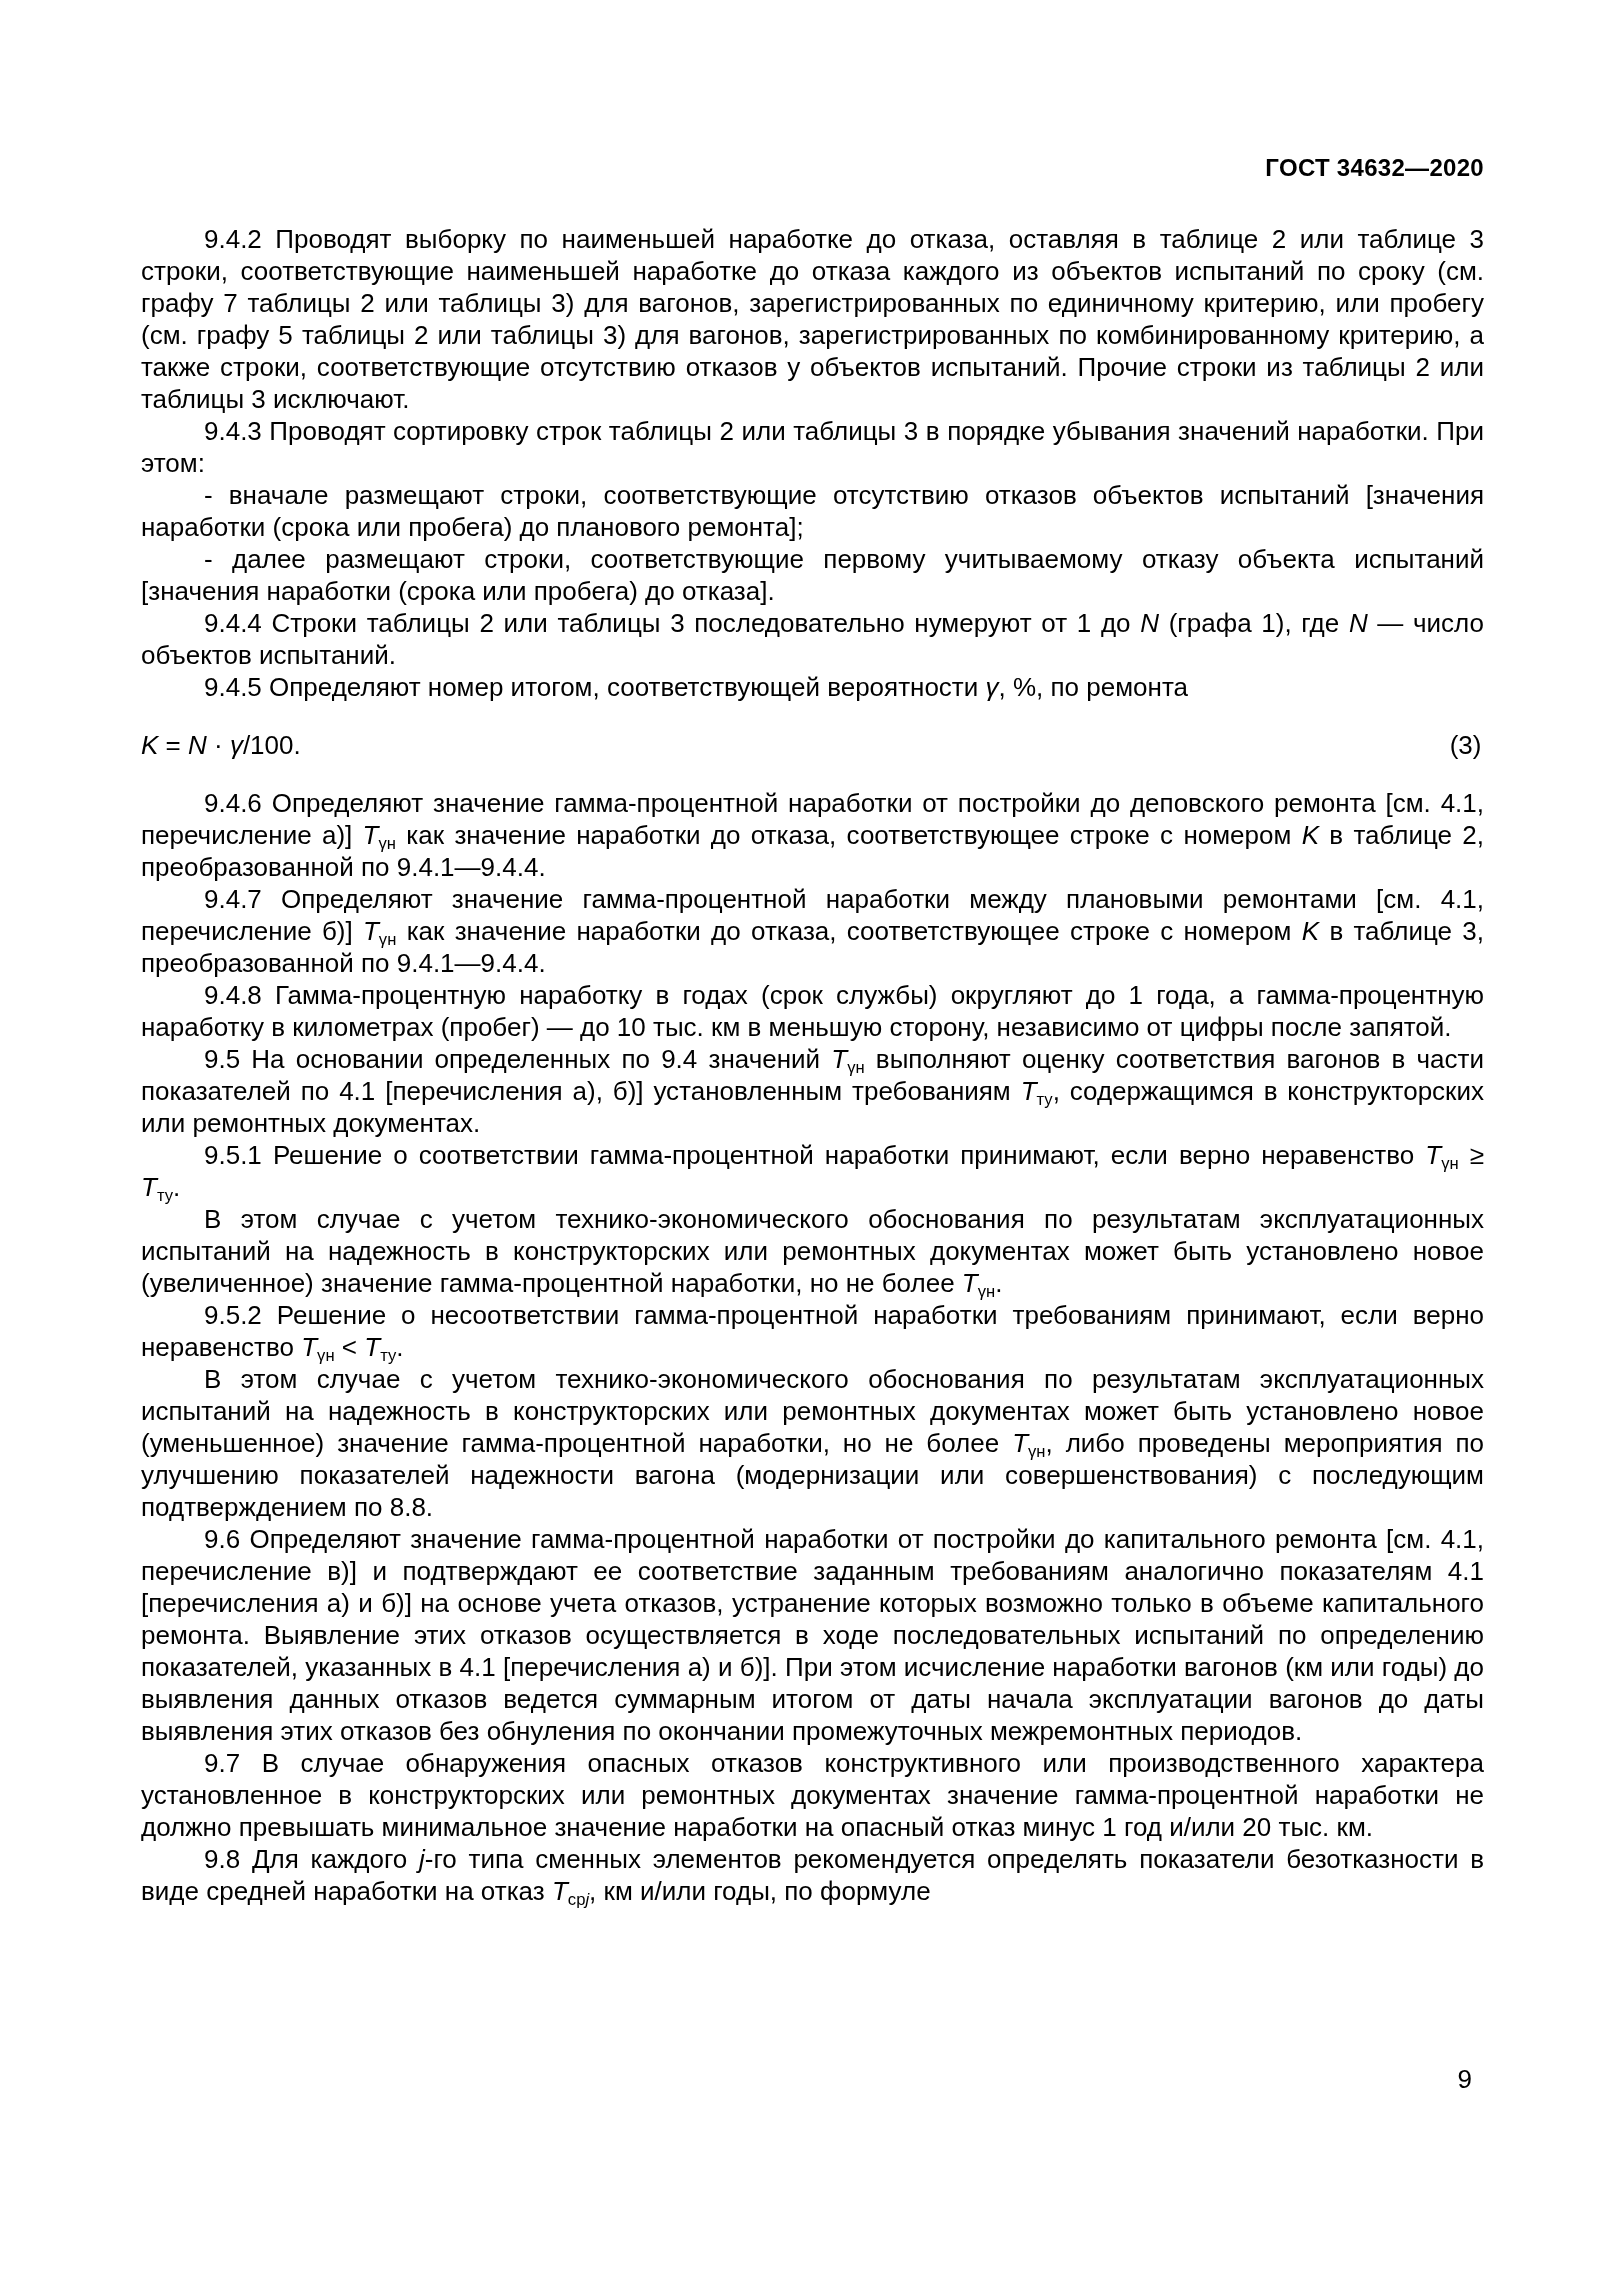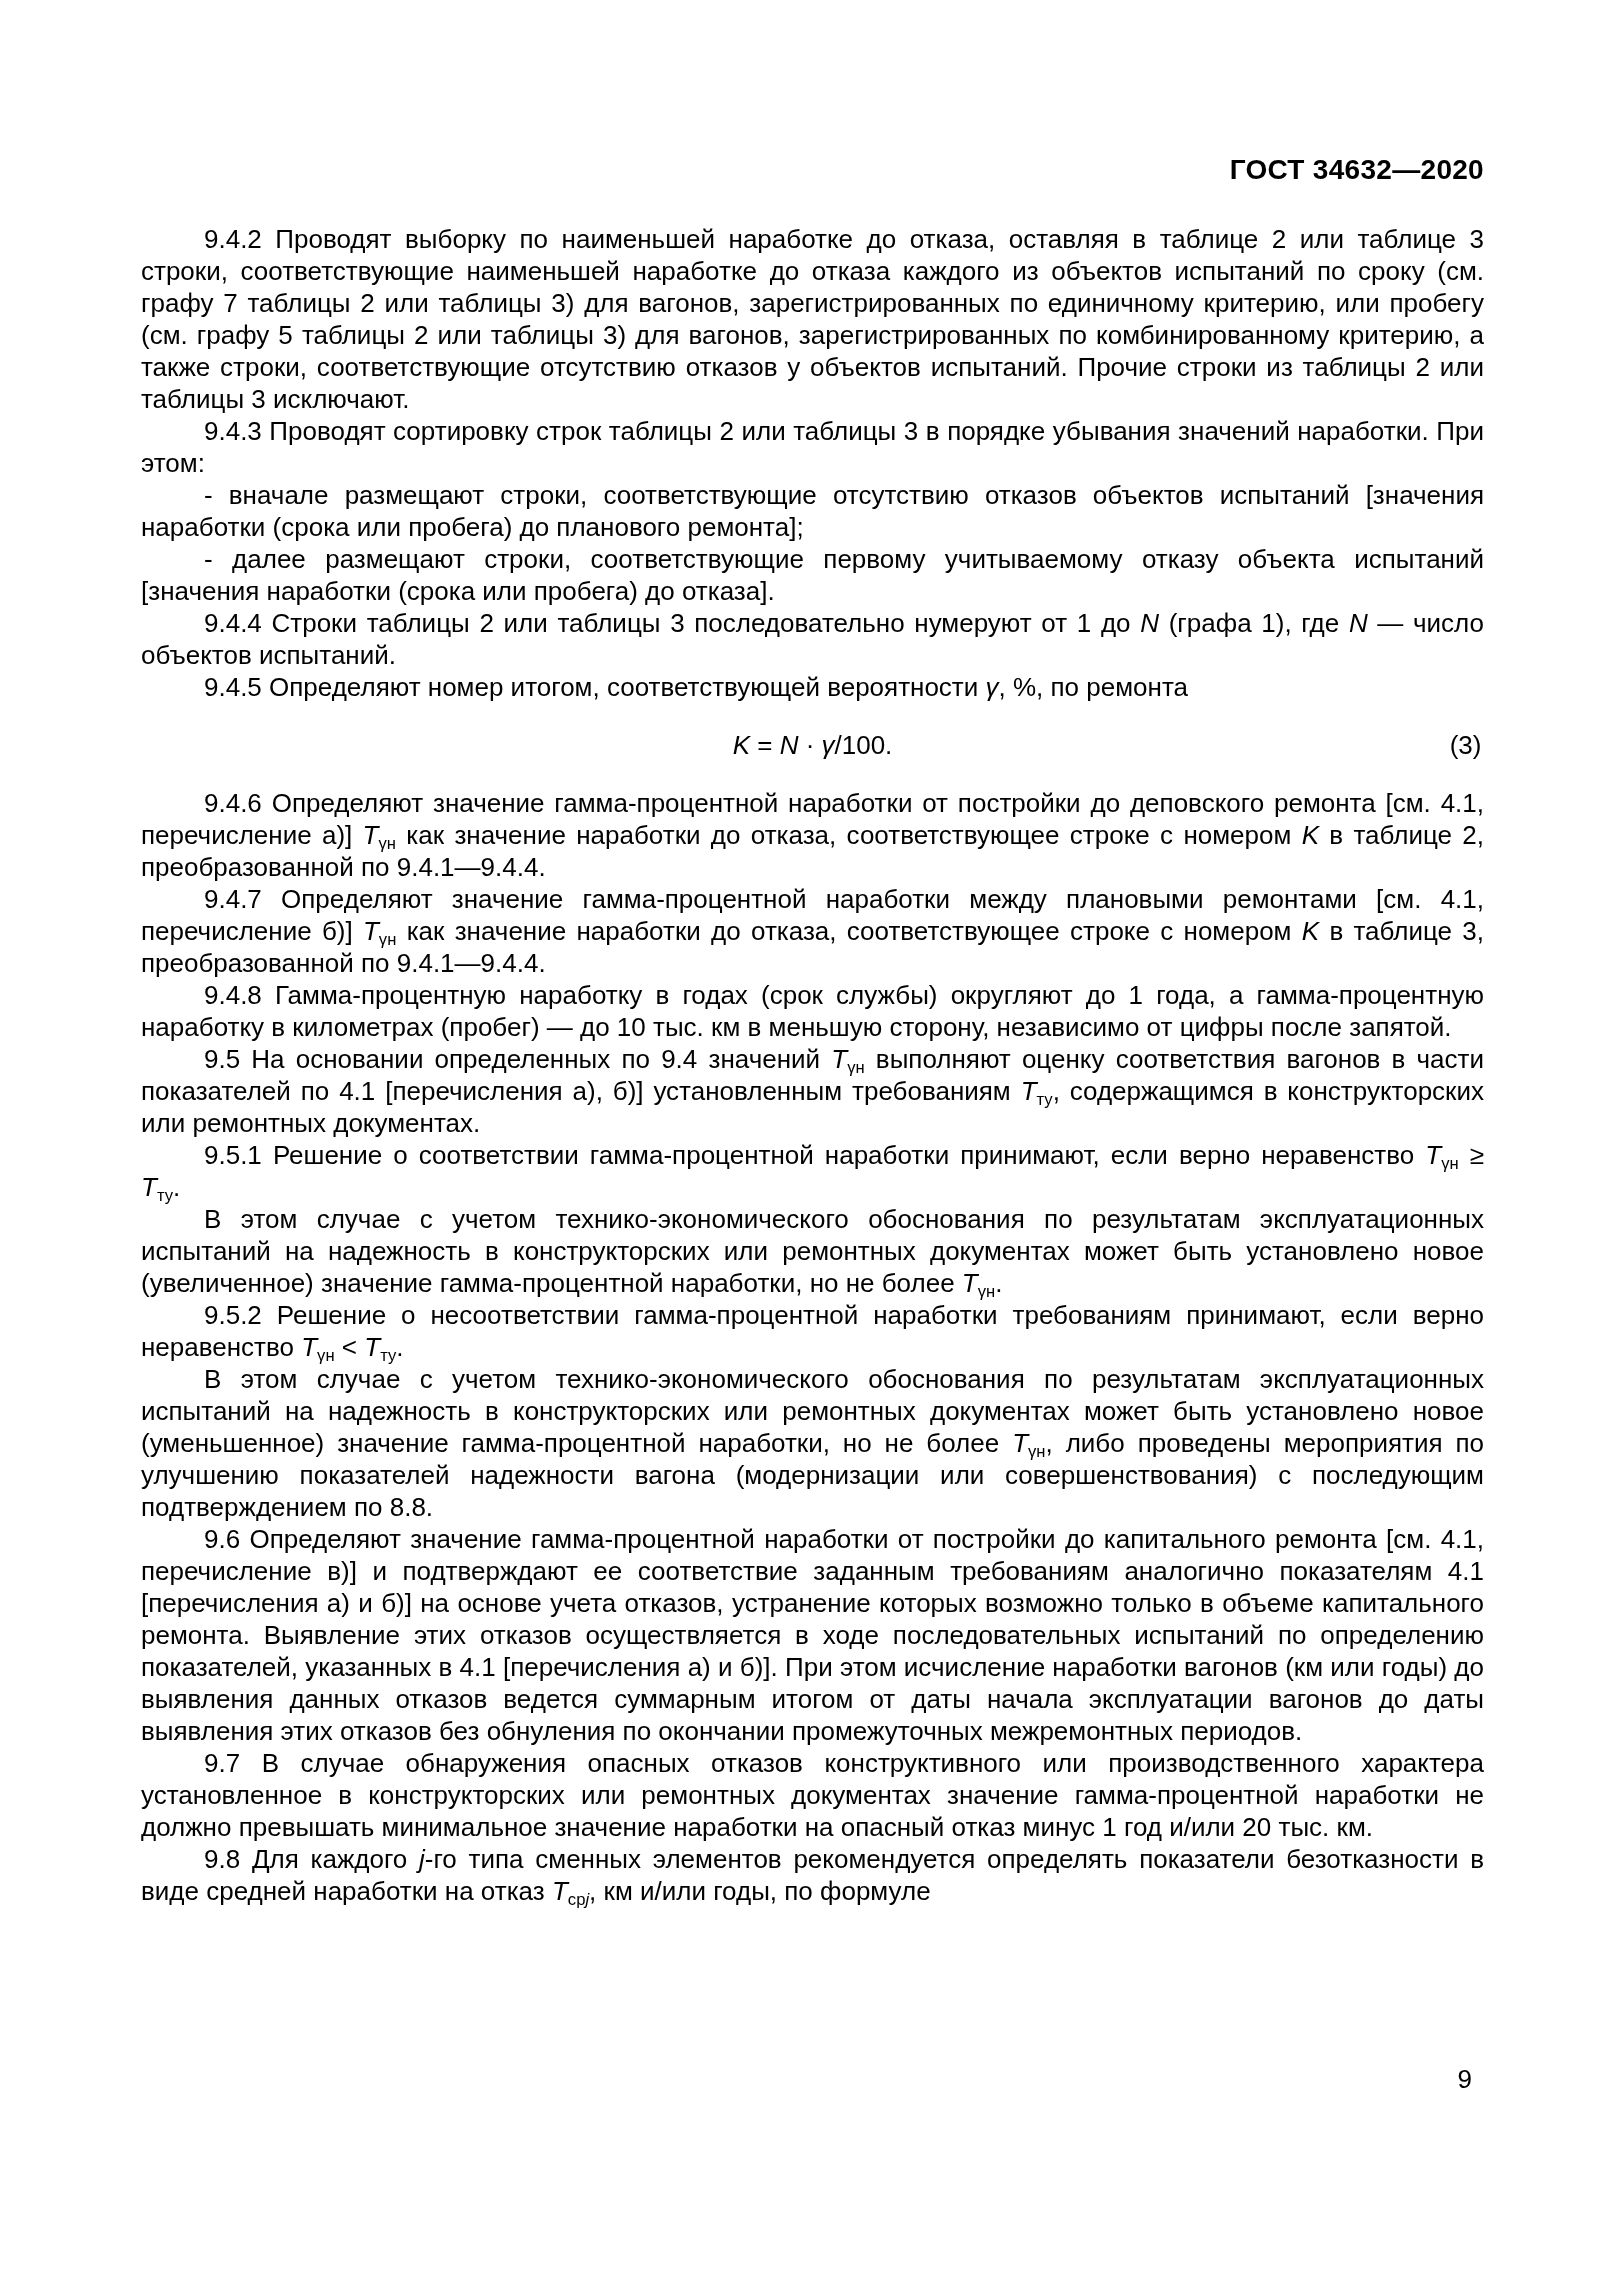--- a/index.html
+++ b/index.html
@@ -19,21 +19,21 @@
   }
   .header {
     position: absolute;
     top: 154px;
     left: 141px;
     right: 139px;
     text-align: right;
   }
   .doc-code {
     font-weight: bold;
-    font-size: 28px;
+    font-size: 24px;
     letter-spacing: 0.3px;
     white-space: nowrap;
     text-align: right;
   }
   .doc-body {
     position: absolute;
     top: 223px;
     left: 141px;
     right: 139px;
     font-size: 26px;
@@ -49,21 +49,20 @@
   }
   .sb {
     font-size: 0.64em;
     line-height: 0;
     vertical-align: -0.33em;
     margin-top: 48px;
   }
   .formula-row {
     position: relative;
     margin: 26px 0;
-    text-align: center;
     text-indent: 0;
   }
   .formula-num {
     position: absolute;
     right: 2.6px;
     top: 0;
   }
   .footer {
     position: absolute;
     top: 2063px;

